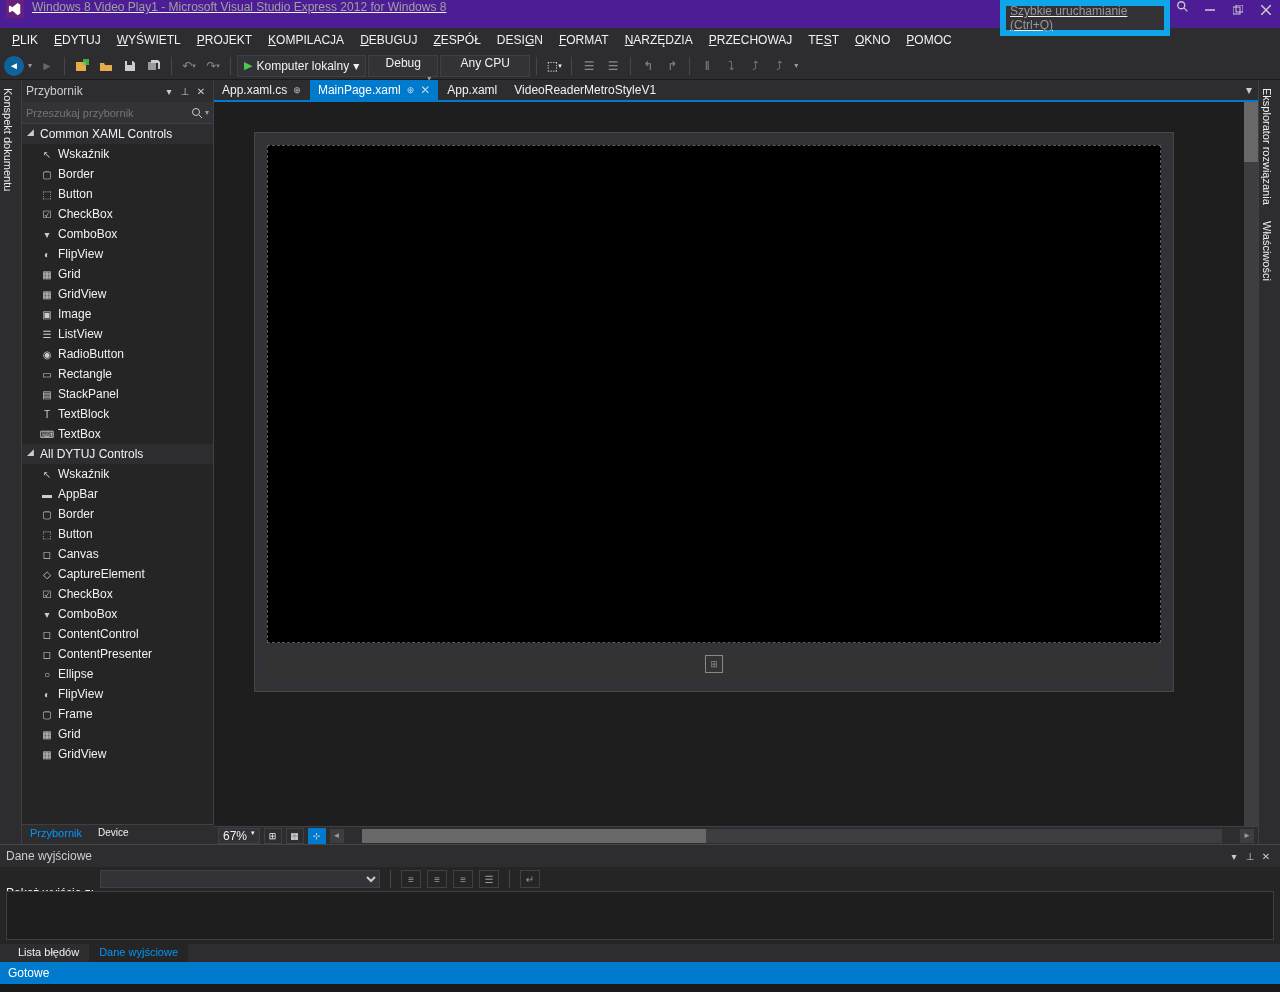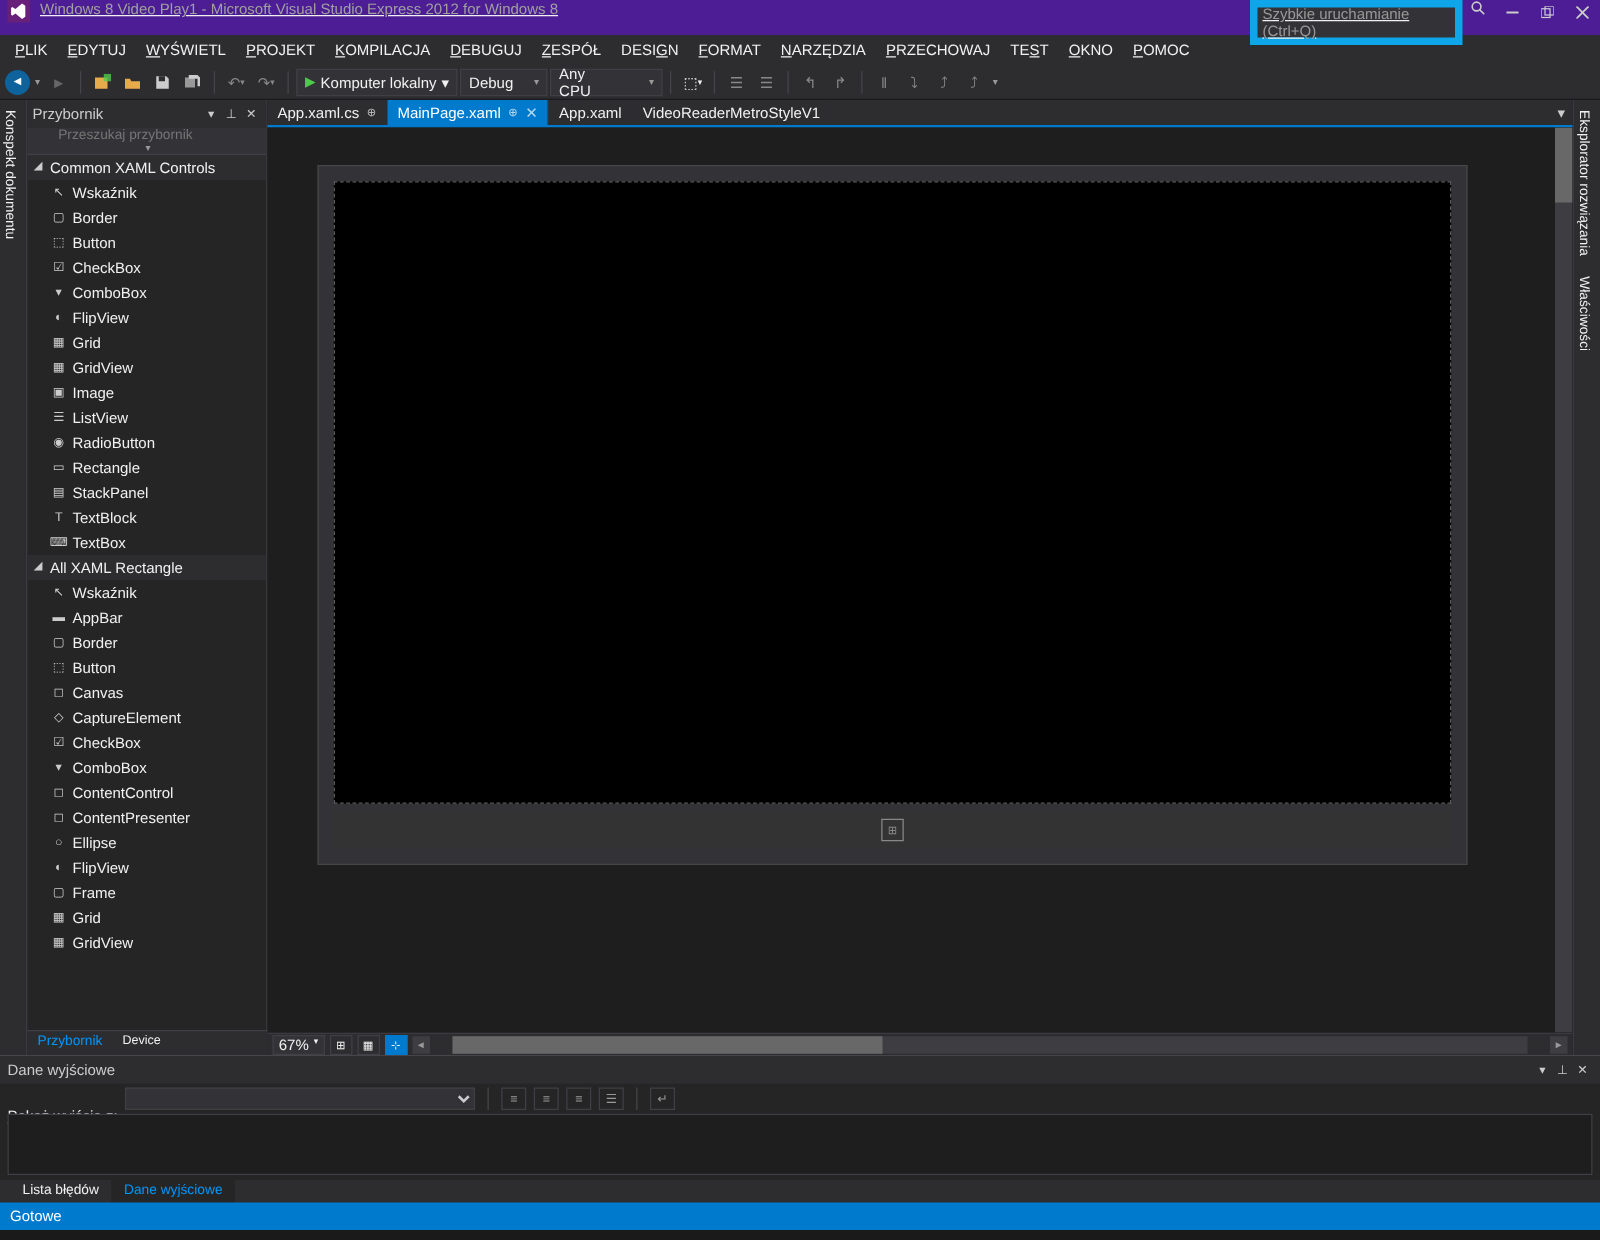--- a/index.html
+++ b/index.html
@@ -17,39 +17,39 @@
 
 
 .menu-bar { height: 24px; background: #2d2d30; display: flex; align-items: stretch; padding-left: 4px; }
 .menu-bar .menu-item { padding: 0 8px; display: flex; align-items: center; color: #f1f1f1; cursor: pointer; font-size: 12px;}
 .menu-bar .menu-item .ul { text-decoration: underline; }
 
 
 .toolbar { height: 28px; background: #2d2d30; border-bottom: 1px solid #1b1b1c; display: flex; align-items: center; padding: 0 4px; gap: 2px;}
 .tb-btn { width: 22px; height: 22px; display: flex; align-items: center; justify-content: center; cursor: pointer; color: #f1f1f1;}
 .tb-sep { width: 1px; height: 18px; background: #46464a; margin: 0 4px; }
-.tb-drop { height: 22px; background: #333337; border: 1px solid #3f3f46; display: flex; align-items: center; padding: 0 6px; cursor: pointer; gap:4px;}
+.tb-drop { height: 22px; background: #333337; border: 1px solid #3f3f46; display: flex; align-items: center; padding: 0 6px; cursor: pointer; gap:4px;flex-direction:column;}
 .tb-drop .caret { font-size: 8px; color: #999; margin-left:2px;}
 .tb-run { display:flex; align-items:center; gap:4px; height:22px; padding:0 6px; border:1px solid #3f3f46; background:#333337; cursor:pointer;}
 .tb-run .play { color: #4ec94e; font-size:11px;}
 .nav-back { width:20px; height:20px; border-radius:50%; background:#0e639c; display:flex; align-items:center; justify-content:center; color:white; font-size:10px;}
 
 
 .main-area { position: absolute; top: 80px; left: 0; right: 0; bottom: 128px; display: flex; }
 
 
 .left-vtab { width: 22px; background: #2d2d30; border-right: 1px solid #3f3f46; }
 .vtab-text { writing-mode: vertical-rl; padding: 8px 2px; color: #f1f1f1; font-size: 11px; cursor:pointer;}
 
 
 .toolbox { width: 192px; background: #252526; display: flex; flex-direction: column; border-right: 1px solid #3f3f46;}
 .toolbox-header { height: 22px; background: #2d2d30; display: flex; align-items: center; padding: 0 4px; color: #ccc; font-size:11px;}
 .toolbox-header .title { flex: 1; }
 .toolbox-header .hbtn { width: 16px; height: 16px; display:flex; align-items:center; justify-content:center; cursor:pointer; font-size:10px; color:#ccc;}
-.toolbox-search { height: 22px; background: #333337; border-bottom: 1px solid #3f3f46; display:flex; align-items:center; padding:0 4px;flex-direction:column;}
+.toolbox-search { height: 22px; background: #333337; border-bottom: 1px solid #3f3f46; display:flex; align-items:center; padding:0 4px;}
 .toolbox-search input { flex:1; background:transparent; border:none; color:#ccc; outline:none; font-size:11px;}
 .toolbox-list { flex: 1; overflow-y: auto; }
 .toolbox-list::-webkit-scrollbar { width: 14px; background:#3e3e42;}
 .toolbox-list::-webkit-scrollbar-thumb { background:#686868;}
 .tb-group { padding: 3px 4px 3px 18px; background: #2d2d30; color: #f1f1f1; font-size: 12px; position: relative; cursor:pointer;}
 .tb-group::before { content: "◢"; position: absolute; left: 5px; font-size: 9px; color:#ccc;}
 .tb-item { padding: 2px 4px 2px 36px; color: #f1f1f1; font-size: 12px; position:relative; cursor:move; height:20px; display:flex; align-items:center;}
 .tb-item .icon { position:absolute; left:18px; width:14px; height:14px; display:flex; align-items:center; justify-content:center; color:#ccc; font-size:10px;}
 
 
@@ -257,21 +257,21 @@
         <div class="tb-item"><span class="icon">◐</span>FlipView</div>
         <div class="tb-item"><span class="icon">▦</span>Grid</div>
         <div class="tb-item"><span class="icon">▦</span>GridView</div>
         <div class="tb-item"><span class="icon">▣</span>Image</div>
         <div class="tb-item"><span class="icon">☰</span>ListView</div>
         <div class="tb-item"><span class="icon">◉</span>RadioButton</div>
         <div class="tb-item"><span class="icon">▭</span>Rectangle</div>
         <div class="tb-item"><span class="icon">▤</span>StackPanel</div>
         <div class="tb-item"><span class="icon">T</span>TextBlock</div>
         <div class="tb-item"><span class="icon">⌨</span>TextBox</div>
-        <div class="tb-group">All XAML Rectangle</div>
+        <div class="tb-group">All DYTUJ Controls</div>
         <div class="tb-item"><span class="icon">↖</span>Wskaźnik</div>
         <div class="tb-item"><span class="icon">▬</span>AppBar</div>
         <div class="tb-item"><span class="icon">▢</span>Border</div>
         <div class="tb-item"><span class="icon">⬚</span>Button</div>
         <div class="tb-item"><span class="icon">◻</span>Canvas</div>
         <div class="tb-item"><span class="icon">◇</span>CaptureElement</div>
         <div class="tb-item"><span class="icon">☑</span>CheckBox</div>
         <div class="tb-item"><span class="icon">▾</span>ComboBox</div>
         <div class="tb-item"><span class="icon">◻</span>ContentControl</div>
         <div class="tb-item"><span class="icon">◻</span>ContentPresenter</div>

